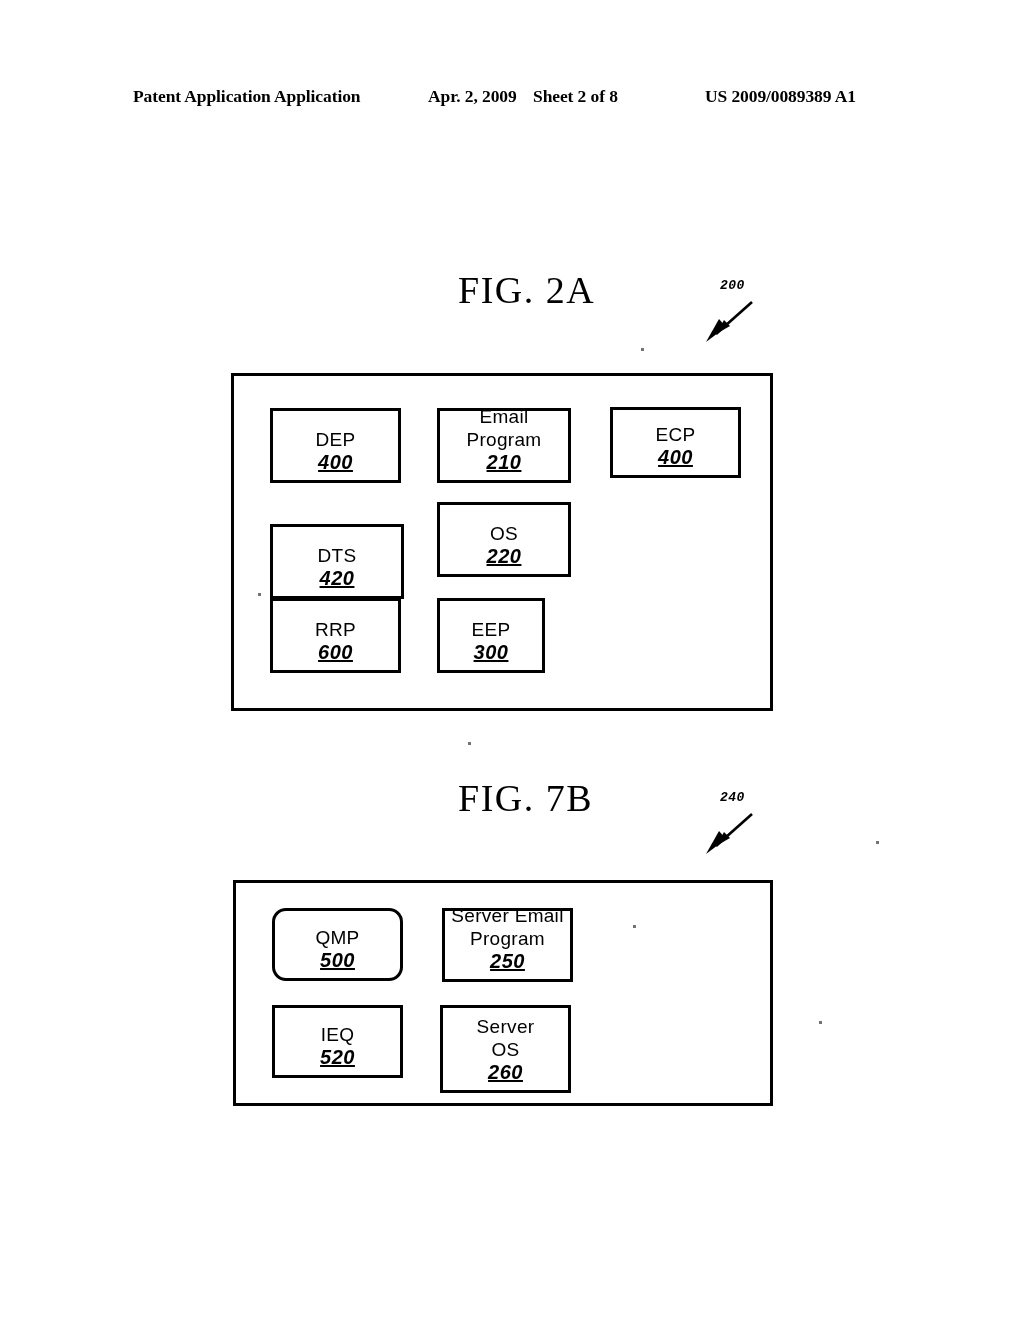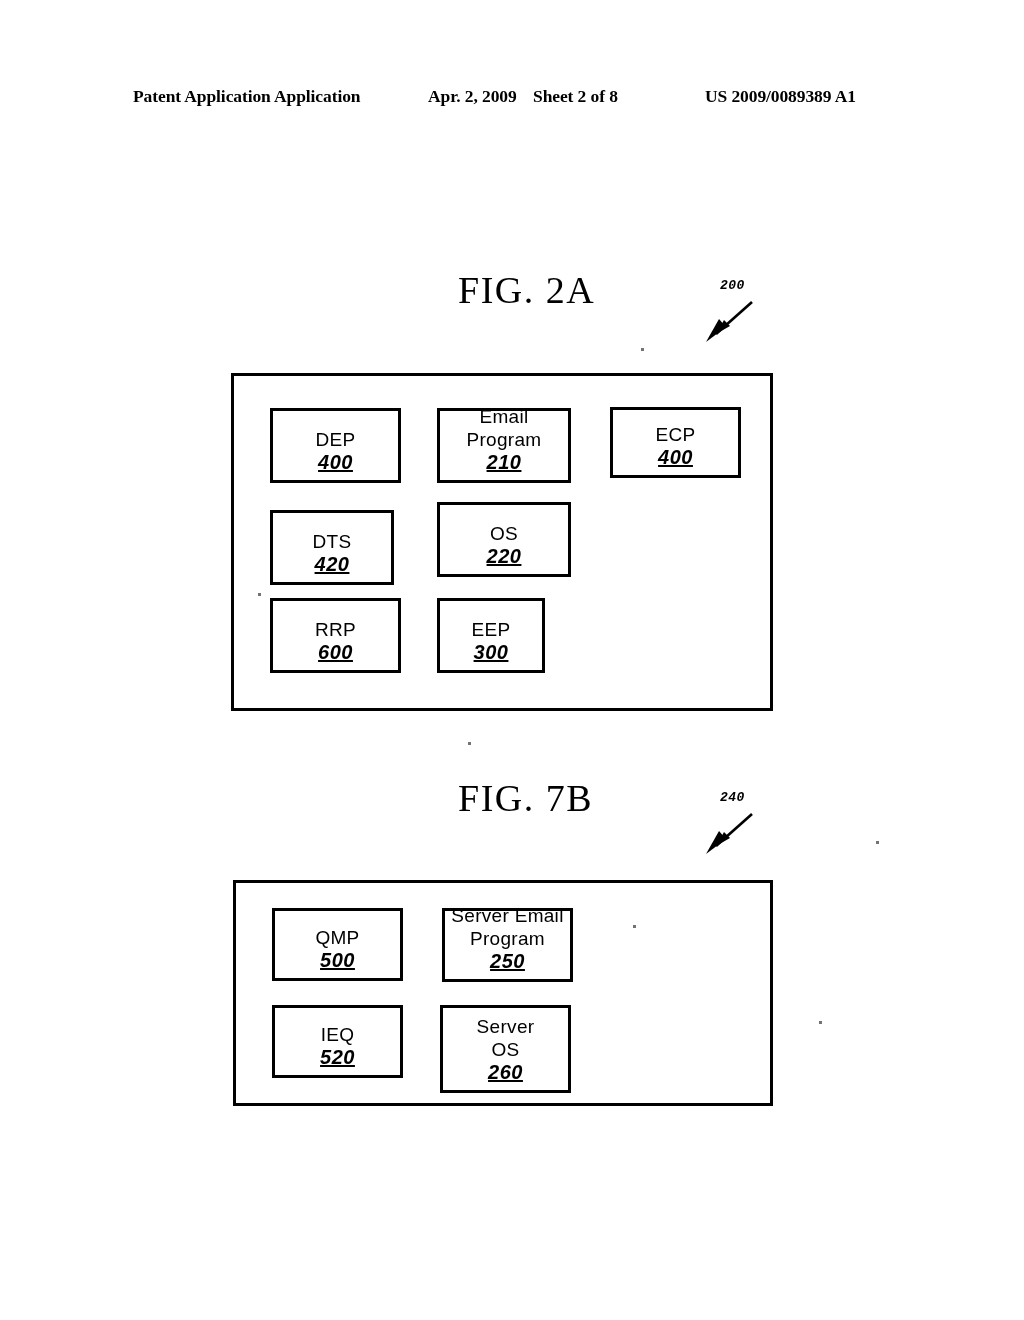--- a/index.html
+++ b/index.html
@@ -102,27 +102,27 @@
     text-decoration: underline;
     letter-spacing: 0.5px;
     white-space: nowrap;
     text-align: center;
   }
 
   
   #box-dep   { left: 270px; top: 408px; width: 131px; height: 75px; }
   #box-email { left: 437px; top: 408px; width: 134px; height: 75px; }
   #box-ecp   { left: 610px; top: 407px; width: 131px; height: 71px; }
-  #box-dts   { left: 270px; top: 510px; width: 124px; height: 75px; }
+  #box-dts   { left: 270px; top: 524px; width: 134px; height: 75px; }
   #box-os    { left: 437px; top: 502px; width: 134px; height: 75px; }
   #box-rrp   { left: 270px; top: 598px; width: 131px; height: 75px; }
   #box-eep   { left: 437px; top: 598px; width: 108px; height: 75px; }
 
   
-  #box-qmp    { left: 272px; top: 908px; width: 131px; height: 73px; }
+  #box-qmp    { left: 272px; top: 908px; width: 131px; height: 73px; border-radius: 14px; }
   #box-semail { left: 442px; top: 908px; width: 131px; height: 74px; }
   #box-ieq    { left: 272px; top: 1005px; width: 131px; height: 73px; }
   #box-sos    { left: 440px; top: 1005px; width: 131px; height: 88px; }
 
   
   .speck {
     position: absolute;
     background: #000000;
     opacity: 0.55;
   }

